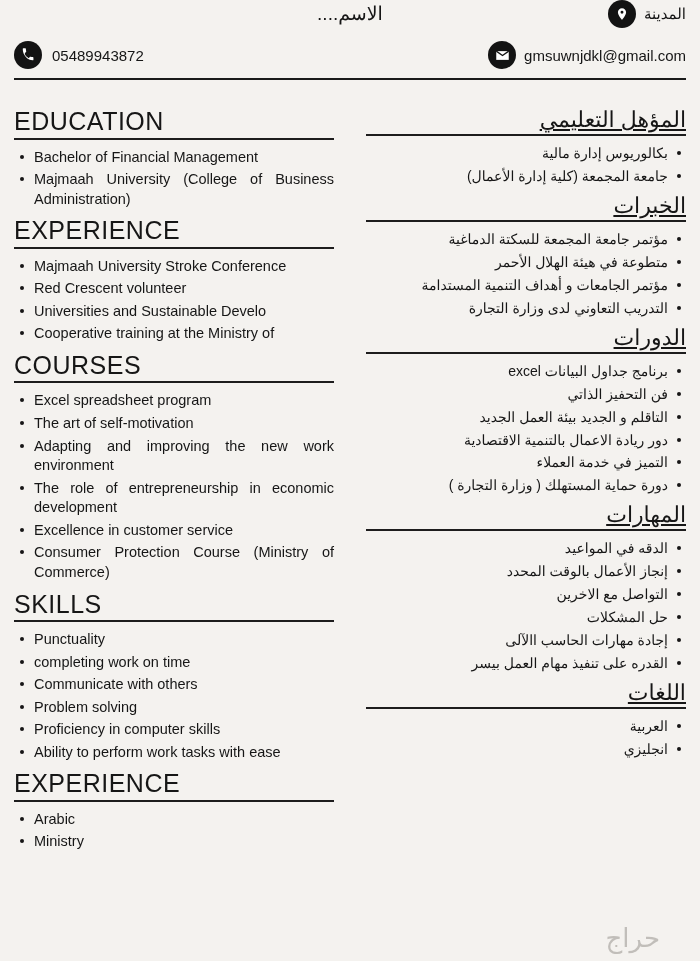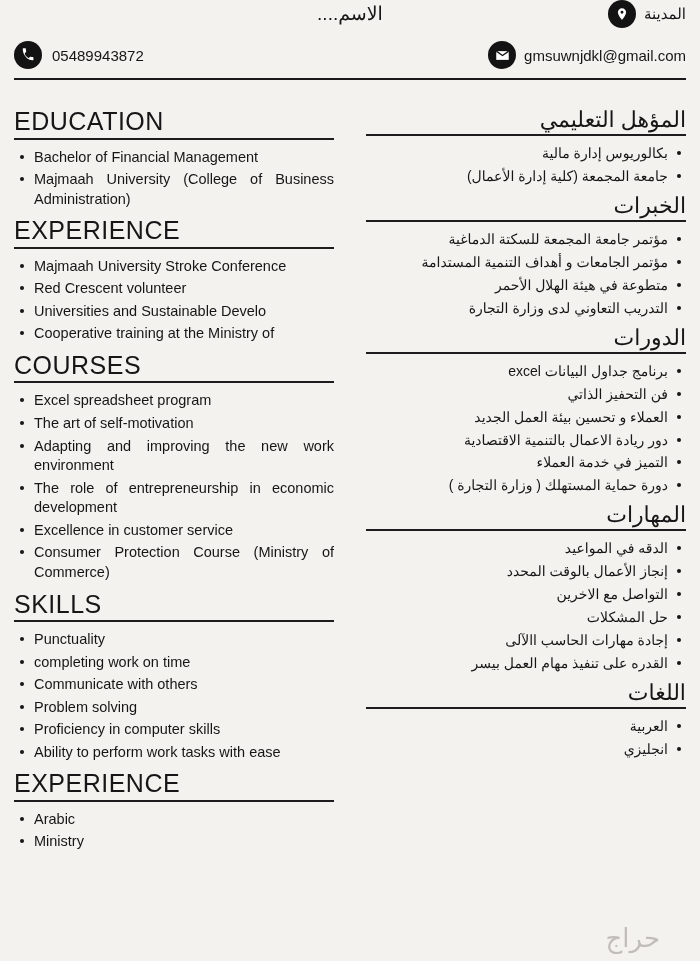--- a/index.html
+++ b/index.html
@@ -68,21 +68,21 @@
   .col.left{padding-right:16px;}
   .col.right{padding-left:16px;direction:rtl;}
 
   .sec-title{
     font-size:25px;
     letter-spacing:0.5px;
     font-weight:400;
     margin:8px 0 2px 0;
     line-height:1.1;
   }
-  .sec-title.ar{font-size:22px;text-align:right;}
+  .sec-title.ar{font-size:22px;text-align:right;text-decoration:underline;}
   .sec-rule{
     height:2px;background:#1d1d1d;
     margin:2px 0 8px 0;
   }
 
   ul.items{
     list-style:none;
     margin:0;padding:0;
   }
   ul.items li{
@@ -222,31 +222,31 @@
       <div class="sec-rule"></div>
       <ul class="items ar">
         <li>بكالوريوس إدارة مالية</li>
         <li>جامعة المجمعة (كلية إدارة الأعمال)</li>
       </ul>
 
       <div class="sec-title ar">الخبرات</div>
       <div class="sec-rule"></div>
       <ul class="items ar">
         <li>مؤتمر جامعة المجمعة للسكتة الدماغية</li>
+        <li>متطوعة في هيئة الهلال الأحمر</li>
         <li>مؤتمر الجامعات و أهداف التنمية المستدامة</li>
-        <li>متطوعة في هيئة الهلال الأحمر</li>
         <li>التدريب التعاوني لدى وزارة التجارة</li>
       </ul>
 
       <div class="sec-title ar">الدورات</div>
       <div class="sec-rule"></div>
       <ul class="items ar">
         <li>برنامج جداول البيانات excel</li>
         <li>فن التحفيز الذاتي</li>
-        <li>العملاء و تحسين بيئة العمل الجديد</li>
+        <li>التاقلم و الجديد بيئة العمل الجديد</li>
         <li>دور ريادة الاعمال بالتنمية الاقتصادية</li>
         <li>التميز في خدمة العملاء</li>
         <li>دورة حماية المستهلك ( وزارة التجارة )</li>
       </ul>
 
       <div class="sec-title ar">المهارات</div>
       <div class="sec-rule"></div>
       <ul class="items ar">
         <li>الدقه في المواعيد</li>
         <li>إنجاز الأعمال بالوقت المحدد</li>

